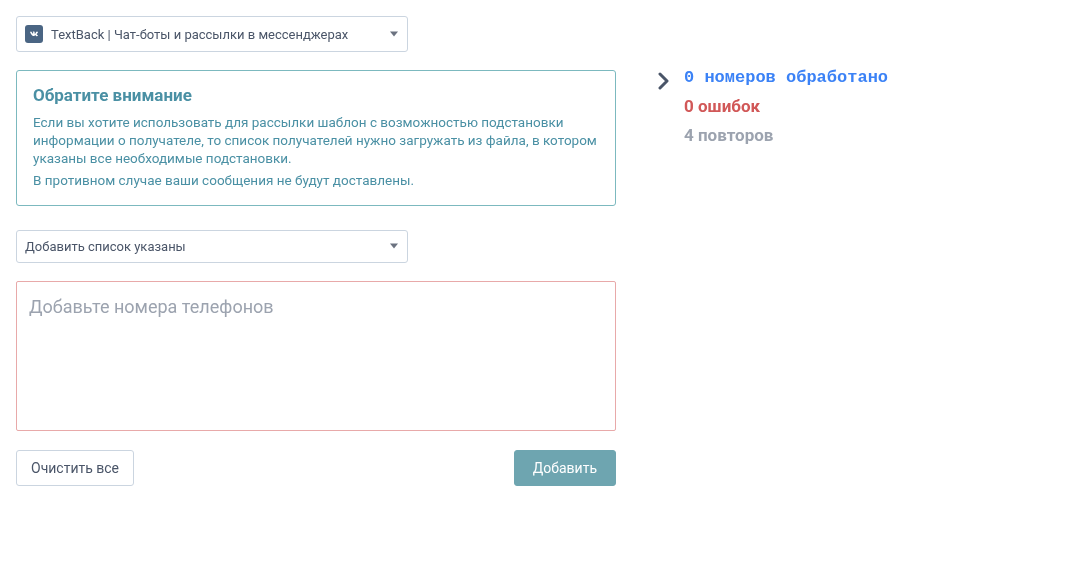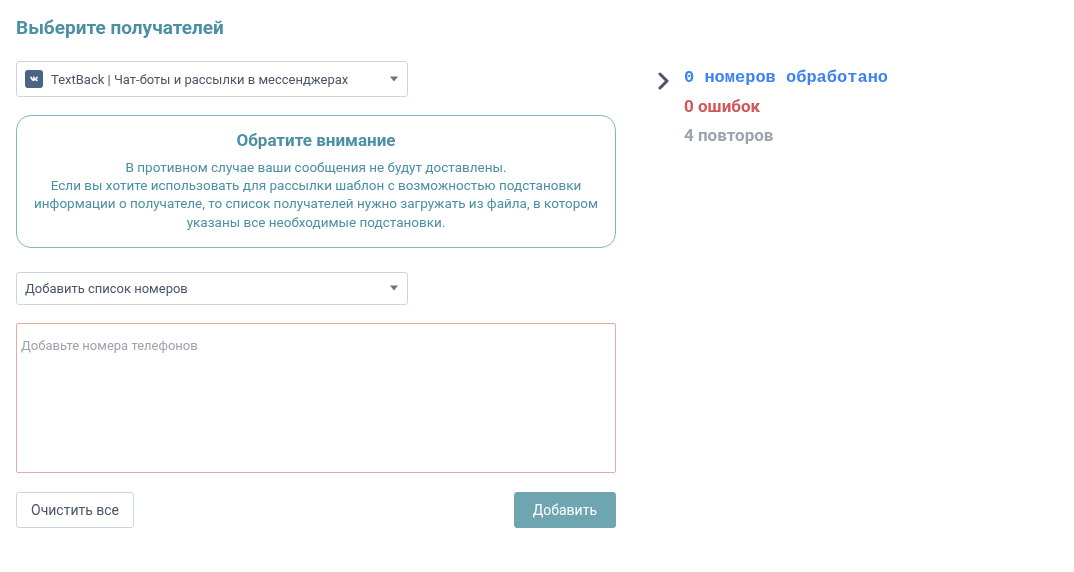--- a/index.html
+++ b/index.html
@@ -74,25 +74,24 @@
       font-size: 13px;
     }
     .select-caret {
       position: absolute;
       right: 10px;
       top: 50%;
       transform: translateY(-50%);
     }
     .info-box {
       border: 1px solid #7cb9bf;
-      border-radius: 15px;
-      padding: 14px 8px 16px;
+      border-radius: 3px;
+      padding: 14px 16px 16px;
       margin-bottom: 24px;
       width: 600px;
-      text-align: center;
     }
     .info-title {
       color: #4a90a4;
       font-size: 17px;
       font-weight: 700;
       margin-bottom: 8px;
     }
     .info-text {
       color: #4a90a4;
       font-size: 13.5px;
@@ -103,23 +102,23 @@
     }
     .textarea-wrapper {
       width: 600px;
       margin-bottom: 16px;
     }
     .phone-textarea {
       width: 100%;
       height: 150px;
       border: 1px solid #e8a9a9;
       border-radius: 2px;
-      padding: 14px 4px;
+      padding: 14px 12px;
       font-family: inherit;
-      font-size: 13px;
+      font-size: 18px;
       color: #4a5568;
       resize: none;
       outline: none;
     }
     .phone-textarea::placeholder {
       color: #9ca3af;
     }
     .button-row {
       width: 600px;
       display: flex;
@@ -167,45 +166,44 @@
       border-left: 4px solid transparent;
       border-right: 4px solid transparent;
       border-top: 5px solid #6b7280;
     }
   </style>
 </head>
 <body>
 
 <div class="container">
   <div class="left-column">
-    <h2 class="page-title">Выберите получателей</h2>
 
     <div class="select-wrapper">
       <div class="select-box">
         <span class="vk-icon">
           <svg viewBox="0 0 24 24">
               <path d="M12.785 16.241s.288-.32.436-.19c.136-.145.132-.418.132-.418s-.02-1.278.576-1.467c.588-.186 1.341 1.235 2.14 1.782.605.413 1.064.322 1.064.322l2.138-.03s1.118-.069.588-.948c-.044-.072-.309-.65-1.589-1.838-1.34-1.244-1.16-1.043.454-3.193.983-1.31 1.376-2.11 1.253-2.453-.117-.326-.84-.24-.84-.24l-2.406.015s-.178-.024-.31.055c-.13.077-.214.258-.214.258s-.381 1.013-.889 1.875c-1.07 1.818-1.499 1.915-1.674 1.801-.407-.262-.305-1.057-.305-1.621 0-1.765.268-2.5-.521-2.69-.262-.064-.455-.106-1.125-.113-.859-.009-1.587.003-1.999.204-.274.134-.485.433-.357.45.159.021.517.097.708.355.246.333.237 1.08.237 1.08s.142 2.07-.33 2.327c-.324.176-.768-.184-1.722-1.832-.489-.845-.858-1.778-.858-1.778s-.071-.175-.199-.268c-.154-.114-.37-.15-.37-.15l-2.286.015s-.343.01-.469.159c-.112.133-.009.407-.009.407s1.79 4.188 3.817 6.298c1.858 1.934 3.968 1.807 3.968 1.807h.957z"></path>
             </svg>
         </span>
         <span class="select-text">TextBack | Чат-боты и рассылки в мессенджерах</span>
         <span class="select-caret">
             <div class="caret-down"></div>
           </span>
       </div>
     </div>
 
     <div class="info-box">
       <div class="info-title">Обратите внимание</div>
+      <div class="info-text">Если вы хотите использовать для рассылки шаблон с возможностью подстановки информации о получателе, то список получателей нужно загружать из файла, в котором указаны все необходимые подстановки.</div>
       <div class="info-text info-text-line2">В противном случае ваши сообщения не будут доставлены.</div>
-      <div class="info-text">Если вы хотите использовать для рассылки шаблон с возможностью подстановки информации о получателе, то список получателей нужно загружать из файла, в котором указаны все необходимые подстановки.</div>
     </div>
 
     <div class="select-wrapper">
       <div class="select-box">
-        <span class="select-text">Добавить список номеров</span>
+        <span class="select-text">Добавить список указаны</span>
         <span class="select-caret">
             <div class="caret-down"></div>
           </span>
       </div>
     </div>
 
     <div class="textarea-wrapper">
       <textarea class="phone-textarea" placeholder="Добавьте номера телефонов" style=""></textarea>
     </div>
 

